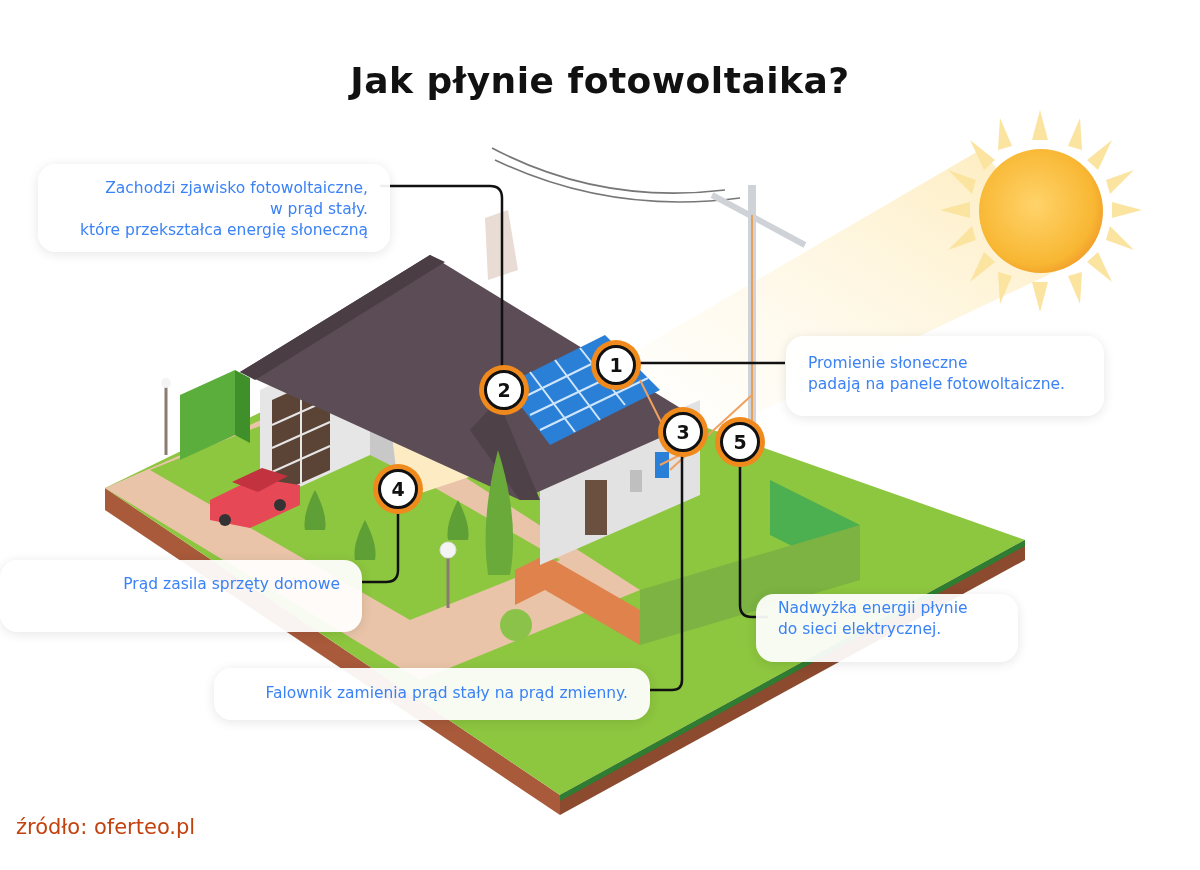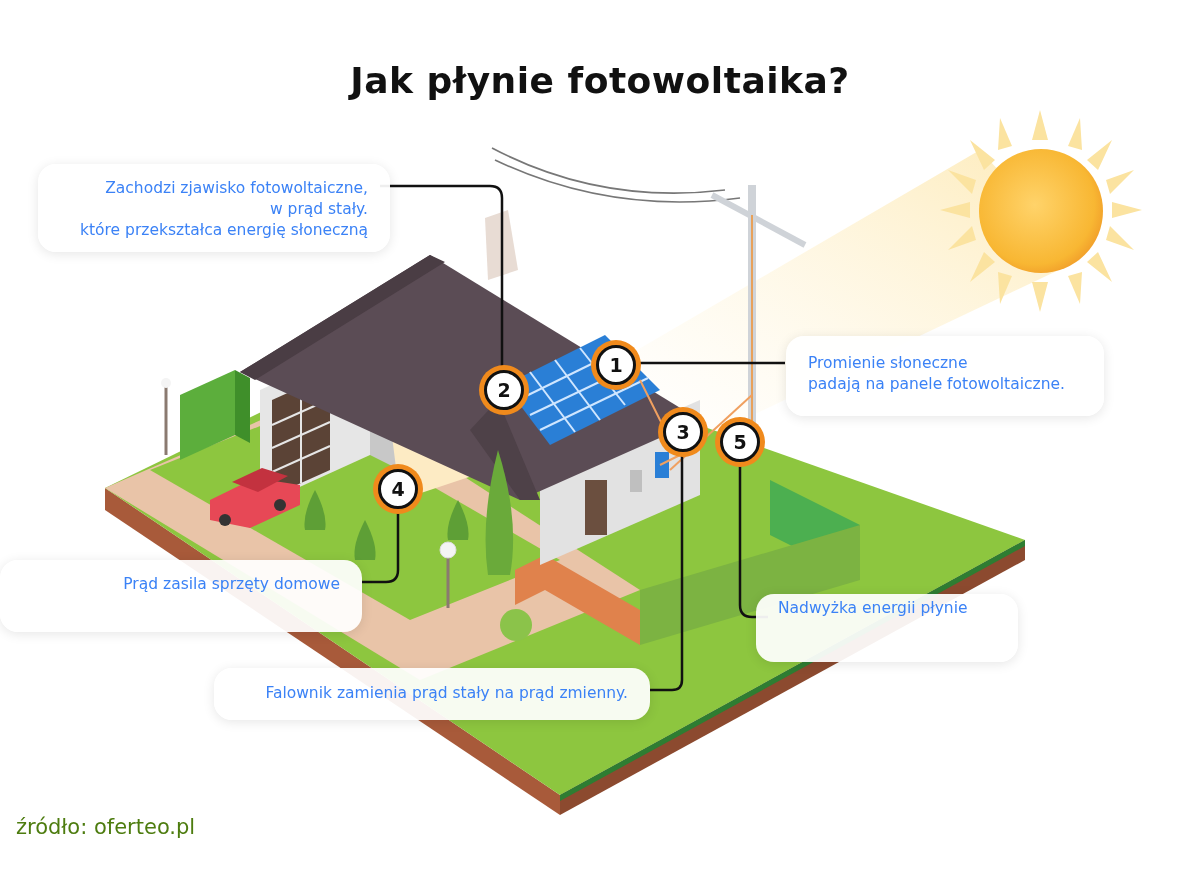--- a/index.html
+++ b/index.html
@@ -7,21 +7,21 @@
          font-family: "DejaVu Sans", "Liberation Sans", sans-serif; color: #222; }
   .title { position: absolute; left: 0; width: 1200px; top: 60px; text-align: center;
            font-size: 36px; font-weight: bold; color: #111; letter-spacing: 0.5px; }
   svg.scene { position: absolute; left: 0; top: 0; }
   .callout { position: absolute; background: rgba(255,255,255,0.93); border-radius: 18px;
              box-shadow: 0 2px 12px rgba(0,0,0,0.10); font-size: 15.5px; line-height: 21px;
              color: #3b82f6; padding: 14px 22px; box-sizing: border-box; }
   .callout span { display: block; white-space: nowrap; }
   .right { text-align: right; }
   .left { text-align: left; }
-  .source { position: absolute; left: 16px; top: 815px; font-size: 21px; color: #4d7c0f; }
+  .source { position: absolute; left: 16px; top: 815px; font-size: 21px; color: #c2410c; }
   .marker { position: absolute; width: 34px; height: 34px; border-radius: 50%;
             background: #ffffff; border: 3px solid #111; box-shadow: 0 0 0 5px #f08a1c;
             font-weight: bold; font-size: 19px; text-align: center; line-height: 34px;
             color: #111; box-sizing: content-box; }
 </style>
 </head>
 <body>
 
 <div class="title">Jak płynie fotowoltaika?</div>
 
@@ -174,20 +174,21 @@
   <span>Promienie słoneczne</span>
   <span>padają na panele fotowoltaiczne.</span>
 </div>
 
 <div class="callout right" style="left:0px; top:560px; width:362px; height:72px; padding-top:14px;padding-left:8px;">
   <span>Prąd zasila sprzęty domowe</span>
 </div>
 
 <div class="callout left" style="left:756px; top:594px; width:262px; height:68px; padding-top:4px;">
   <span>Nadwyżka energii płynie</span>
+  <span>do sieci elektrycznej.</span>
 </div>
 
 <div class="callout right" style="left:214px; top:668px; width:436px; height:52px; padding-top:15px;">
   <span>Falownik zamienia prąd stały na prąd zmienny.</span>
 </div>
 
 <div class="marker" style="left:596px; top:345px;">1</div>
 <div class="marker" style="left:484px; top:370px;">2</div>
 <div class="marker" style="left:663px; top:412px;">3</div>
 <div class="marker" style="left:378px; top:469px;">4</div>

